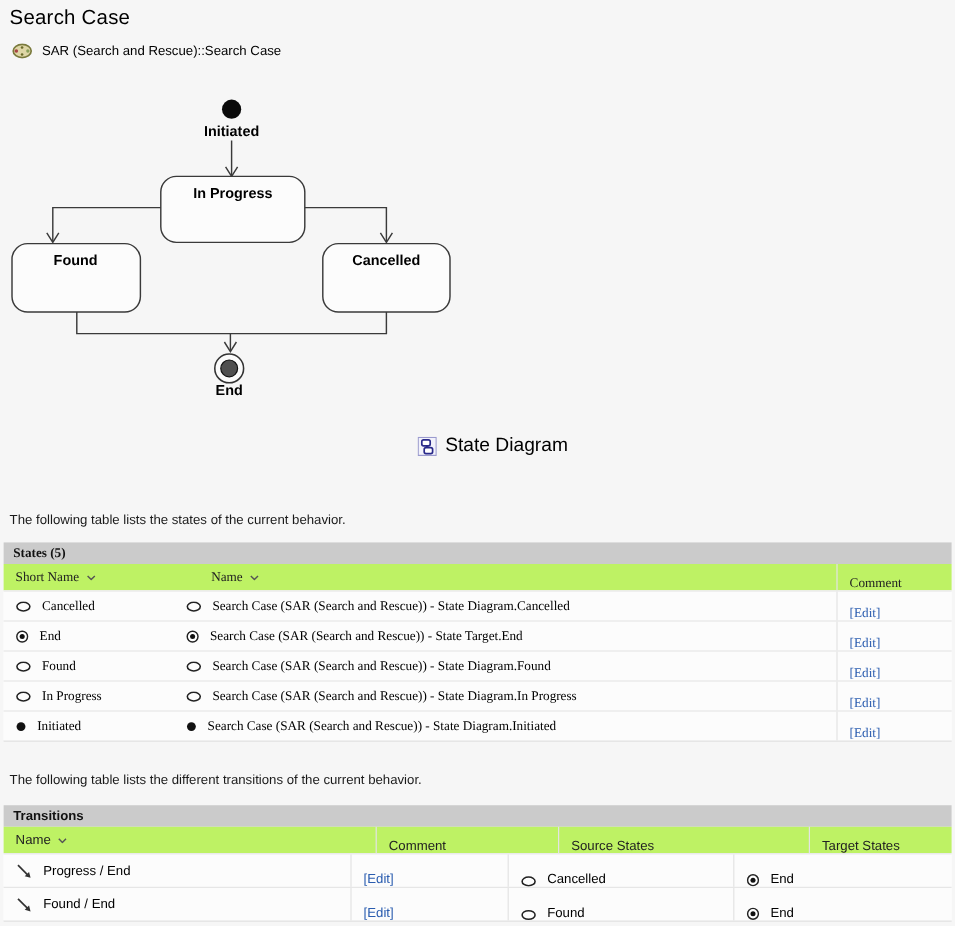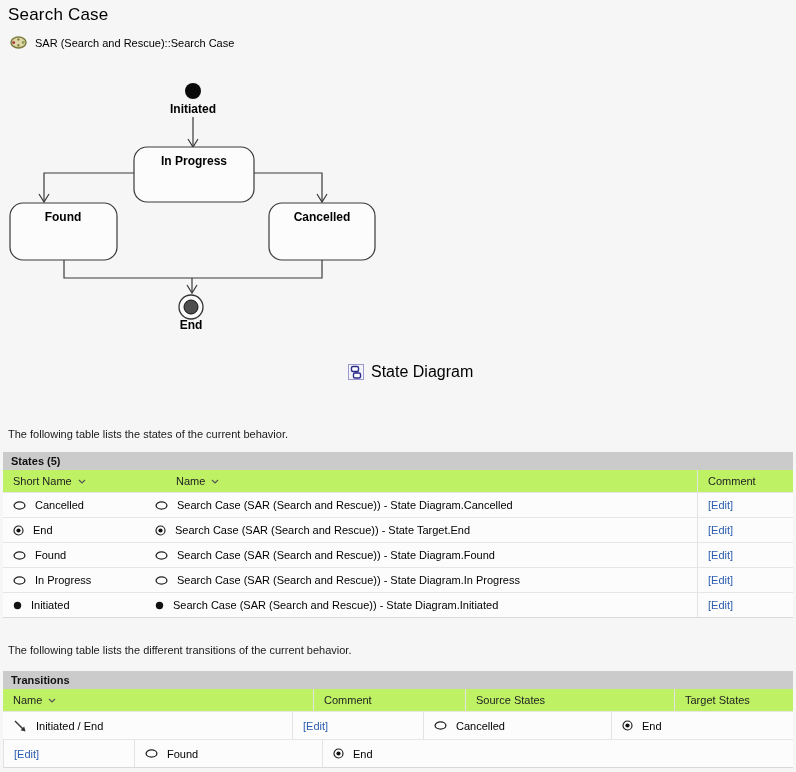--- a/index.html
+++ b/index.html
@@ -21,31 +21,31 @@
   .diagram-svg { left:0; top:78px; }
   .diagram-svg text { font-family:"Liberation Sans", sans-serif; font-weight:bold; font-size:12px; fill:#000; }
   .diagram-caption { left:348px; top:363px; display:flex; align-items:center; gap:7px; font-size:16px; cursor:default; }
 
   .intro { left:8px; font-size:11px; color:#1a1a1a; }
   .intro-1 { top:428px; }
   .intro-2 { top:644px; }
 
   
   .data-table { left:3px; width:790px; background:#fcfcfc; border-bottom:1px solid #d9d9d9; }
-  .states-table { top:452px; }
+  .states-table { top:452px;font-family:Liberation Serif, serif; }
   .transitions-table { top:671px; }
   .table-bar {
     height:18px; line-height:18px; background:#cbcbcb;
     font-size:11px; font-weight:bold; color:#111; padding-left:8px;
   }
   .col-head-row { display:flex; height:22px; align-items:center; background:#bef264; font-size:11px; color:#222;gap:21px; }
   .t-row { display:flex; height:25px; align-items:center; background:#fcfcfc; border-top:1px solid #e6e6e6; font-size:11px; }
   .transitions-table .t-row { height:28px; }
   .cell { display:flex; align-items:center; gap:9px; padding-left:10px; height:100%; }
-  .cell.sep { border-left:1px solid #e3e3e3; }
+  .cell.sep { border-left:1px solid #e3e3e3;align-items:flex-end; }
   .col-head-row .cell { gap:6px; cursor:pointer; }
   
   .s-c1 { width:142px; }
   .s-c2 { flex:1; }
   .s-c3 { width:96px; }
   
   .tr-c1 { width:289px; }
   .tr-c2 { width:131px; }
   .tr-c3 { width:188px; }
   .tr-c4 { flex:1; }
@@ -286,21 +286,21 @@
   </div>
 
   <div class="t-row">
     <div class="cell tr-c1">
       <span class="icon">
           <svg width="14" height="14">
             <line x1="2" y1="2" x2="10" y2="10" stroke="#333" stroke-width="1.4"></line>
             <polygon points="12.5,12.5 7.6,11.2 11.2,7.6" fill="#333"></polygon>
           </svg>
         </span>
-      <span>Initiated / End</span>
+      <span>Progress / End</span>
     </div>
     <div class="cell tr-c2 sep">
         <a class="edit-link">[Edit]</a>
       </div>
     <div class="cell tr-c3 sep">
       <span class="icon">
           <svg width="13" height="9">
             <ellipse cx="6.5" cy="4.5" rx="5.4" ry="3.6" fill="#fdfdfd" stroke="#222" stroke-width="1.3"></ellipse>
           </svg>
         </span>
@@ -311,20 +311,29 @@
           <svg width="11" height="11">
             <circle cx="5.5" cy="5.5" r="4.5" fill="#fff" stroke="#222" stroke-width="1.2"></circle>
             <circle cx="5.5" cy="5.5" r="2.1" fill="#111"></circle>
           </svg>
         </span>
       <span>End</span>
     </div>
   </div>
 
   <div class="t-row">
+    <div class="cell tr-c1">
+      <span class="icon">
+          <svg width="14" height="14">
+            <line x1="2" y1="2" x2="10" y2="10" stroke="#333" stroke-width="1.4"></line>
+            <polygon points="12.5,12.5 7.6,11.2 11.2,7.6" fill="#333"></polygon>
+          </svg>
+        </span>
+      <span>Found / End</span>
+    </div>
     <div class="cell tr-c2 sep">
         <a class="edit-link">[Edit]</a>
       </div>
     <div class="cell tr-c3 sep">
       <span class="icon">
           <svg width="13" height="9">
             <ellipse cx="6.5" cy="4.5" rx="5.4" ry="3.6" fill="#fdfdfd" stroke="#222" stroke-width="1.3"></ellipse>
           </svg>
         </span>
       <span>Found</span>

